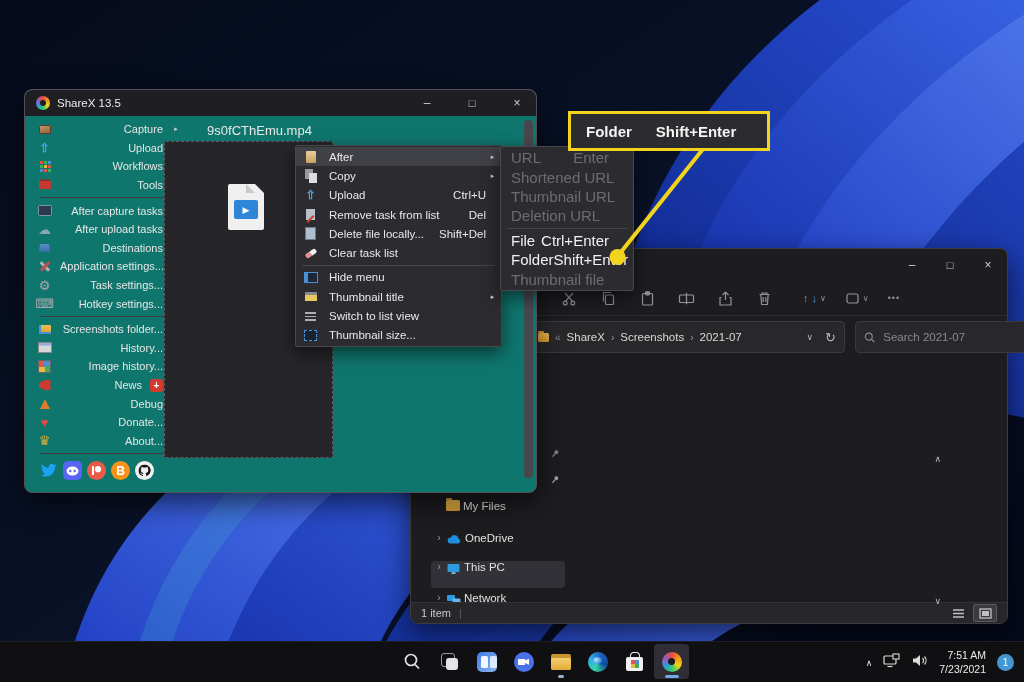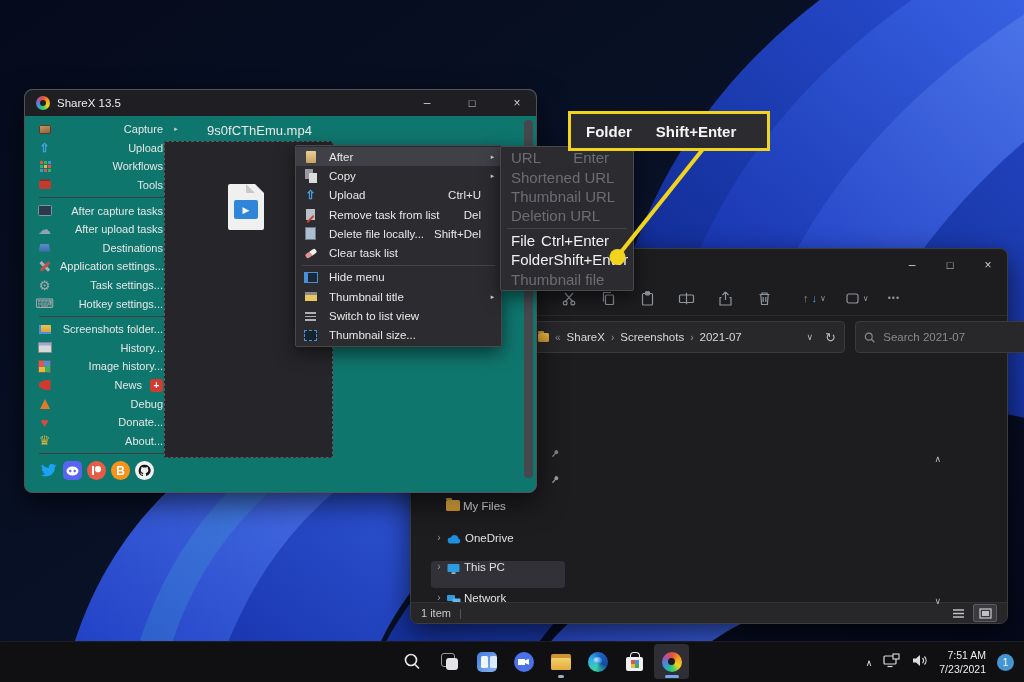--- a/index.html
+++ b/index.html
@@ -118,21 +118,21 @@
   .fe-folder-ic{width:14px;height:11px;position:relative;background:linear-gradient(#f0c050,#d89b2e);border-radius:1.5px;flex:none;}
   .fe-folder-ic::before{content:"";position:absolute;top:-2px;left:0;width:6px;height:2px;background:#d89b2e;border-radius:1px 1px 0 0;}
   
   .menu{position:absolute;background:#2c2c30;border:1px solid #47474c;border-radius:2px;
      box-shadow:0 6px 18px rgba(0,0,0,.55);padding:1px 0;}
   #ctxmenu{left:295px;top:145px;width:205px;z-index:40;}
   #submenu{left:500px;top:146px;width:132px;z-index:45;}
   .cm-row{display:flex;align-items:center;height:19.3px;padding:0 2px 0 7px;font-size:11.5px;color:#e8e8e8;gap:0;}
   .cm-row .ic{margin-right:11px;}
   .cm-row .lbl{flex:1;white-space:nowrap;}
-  .cm-row .sc{margin-right:5px;}
+  .cm-row .sc{}
   .cm-row .ar{width:13px;text-align:center;font-size:7px;color:#d0d0d0;flex:none;}
   .cm-row.hl{background:#404047;}
   .menu-sep{border-top:1px solid #434349;margin:2px 6px;}
   .sm-row{display:flex;align-items:center;height:19.4px;padding:0 24px 0 10px;font-size:15px;color:#f0f0f0;}
   .sm-row .lbl{flex:1;white-space:nowrap;}
   .sm-row.dis{color:#6c6c72;}
   
   #callout{position:absolute;left:568px;top:111px;width:202px;height:40px;background:#2c2c30;
      border:3px solid #f2d41d;z-index:60;display:flex;align-items:center;padding-left:15px;gap:24px;
      font-size:15px;font-weight:bold;color:#f4f4f4;box-sizing:border-box;}

